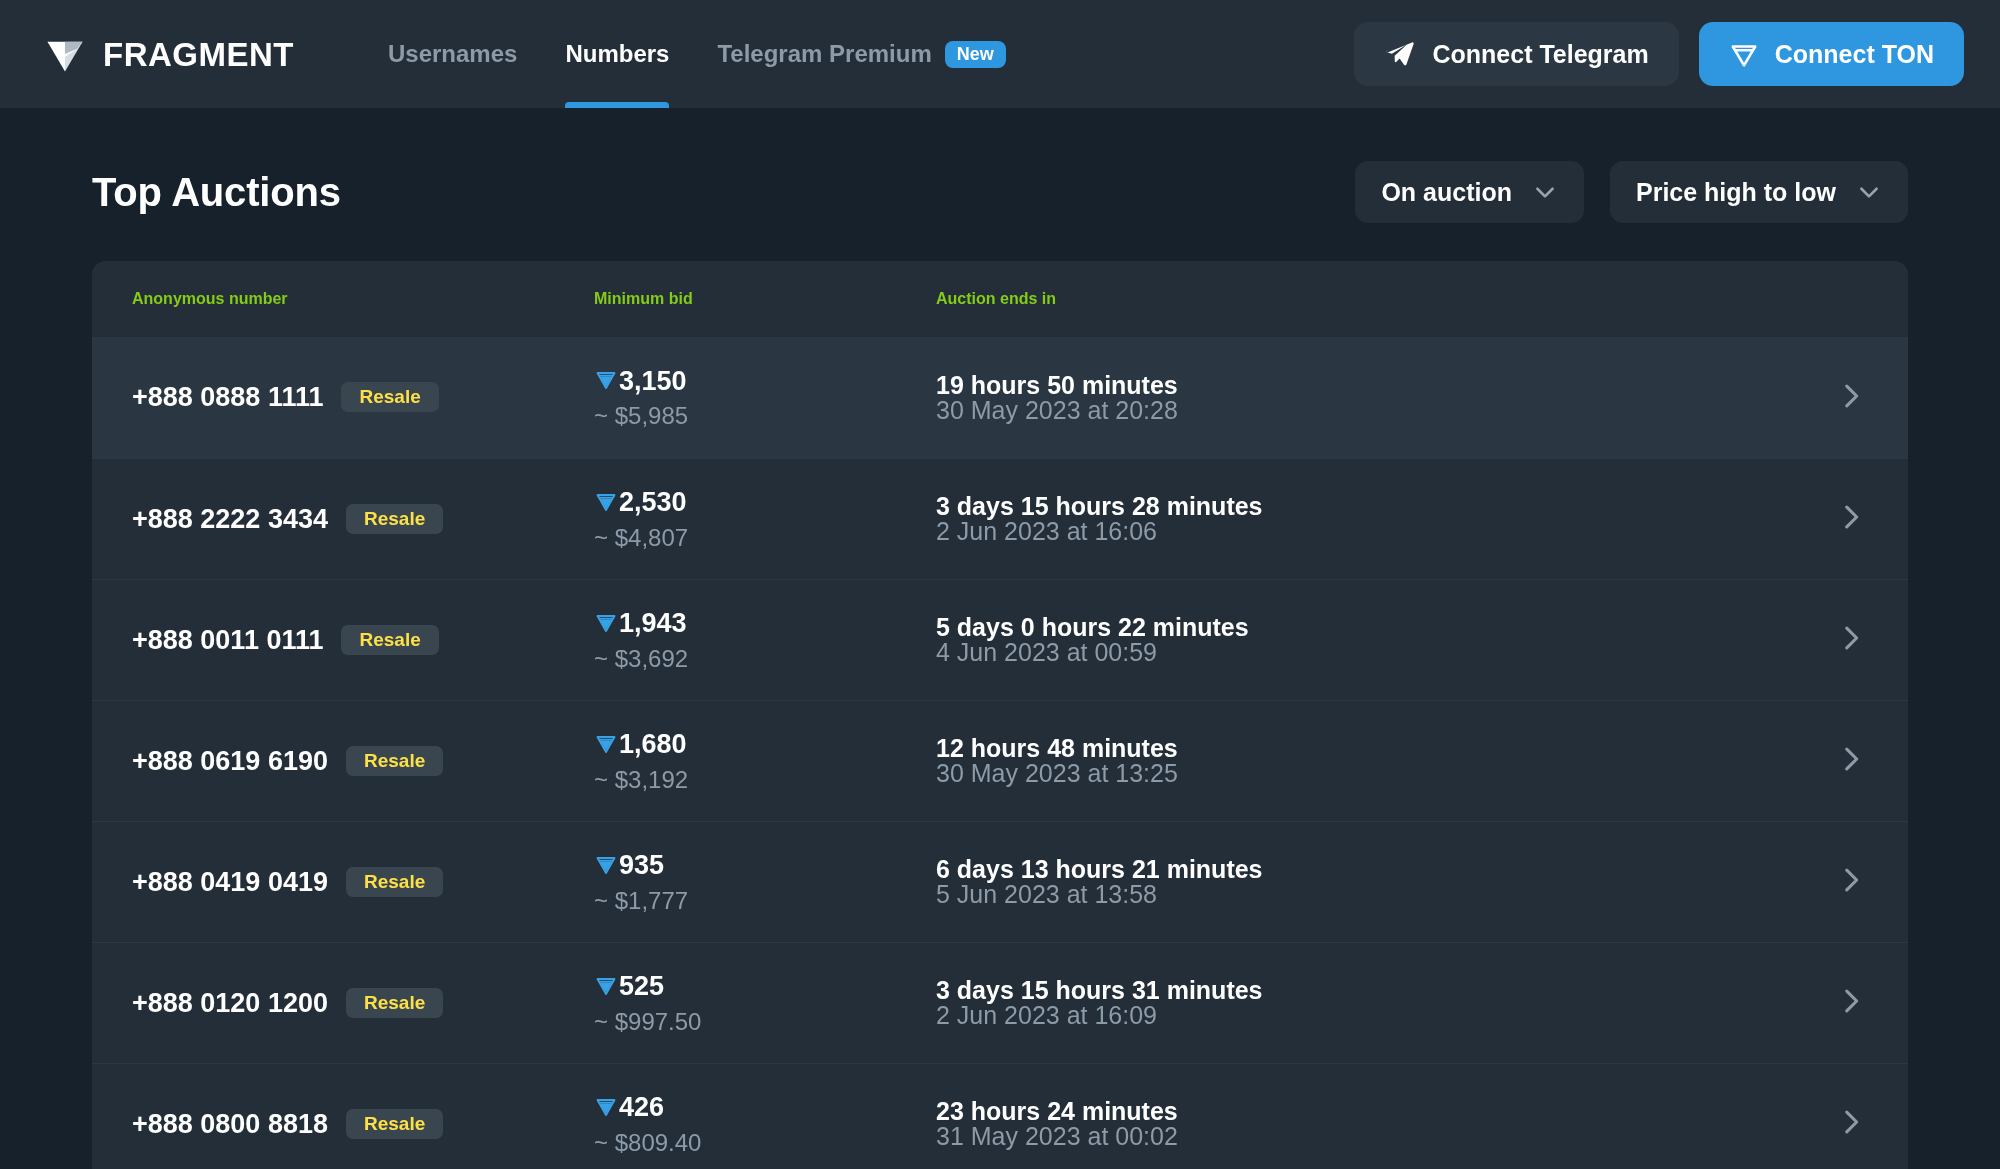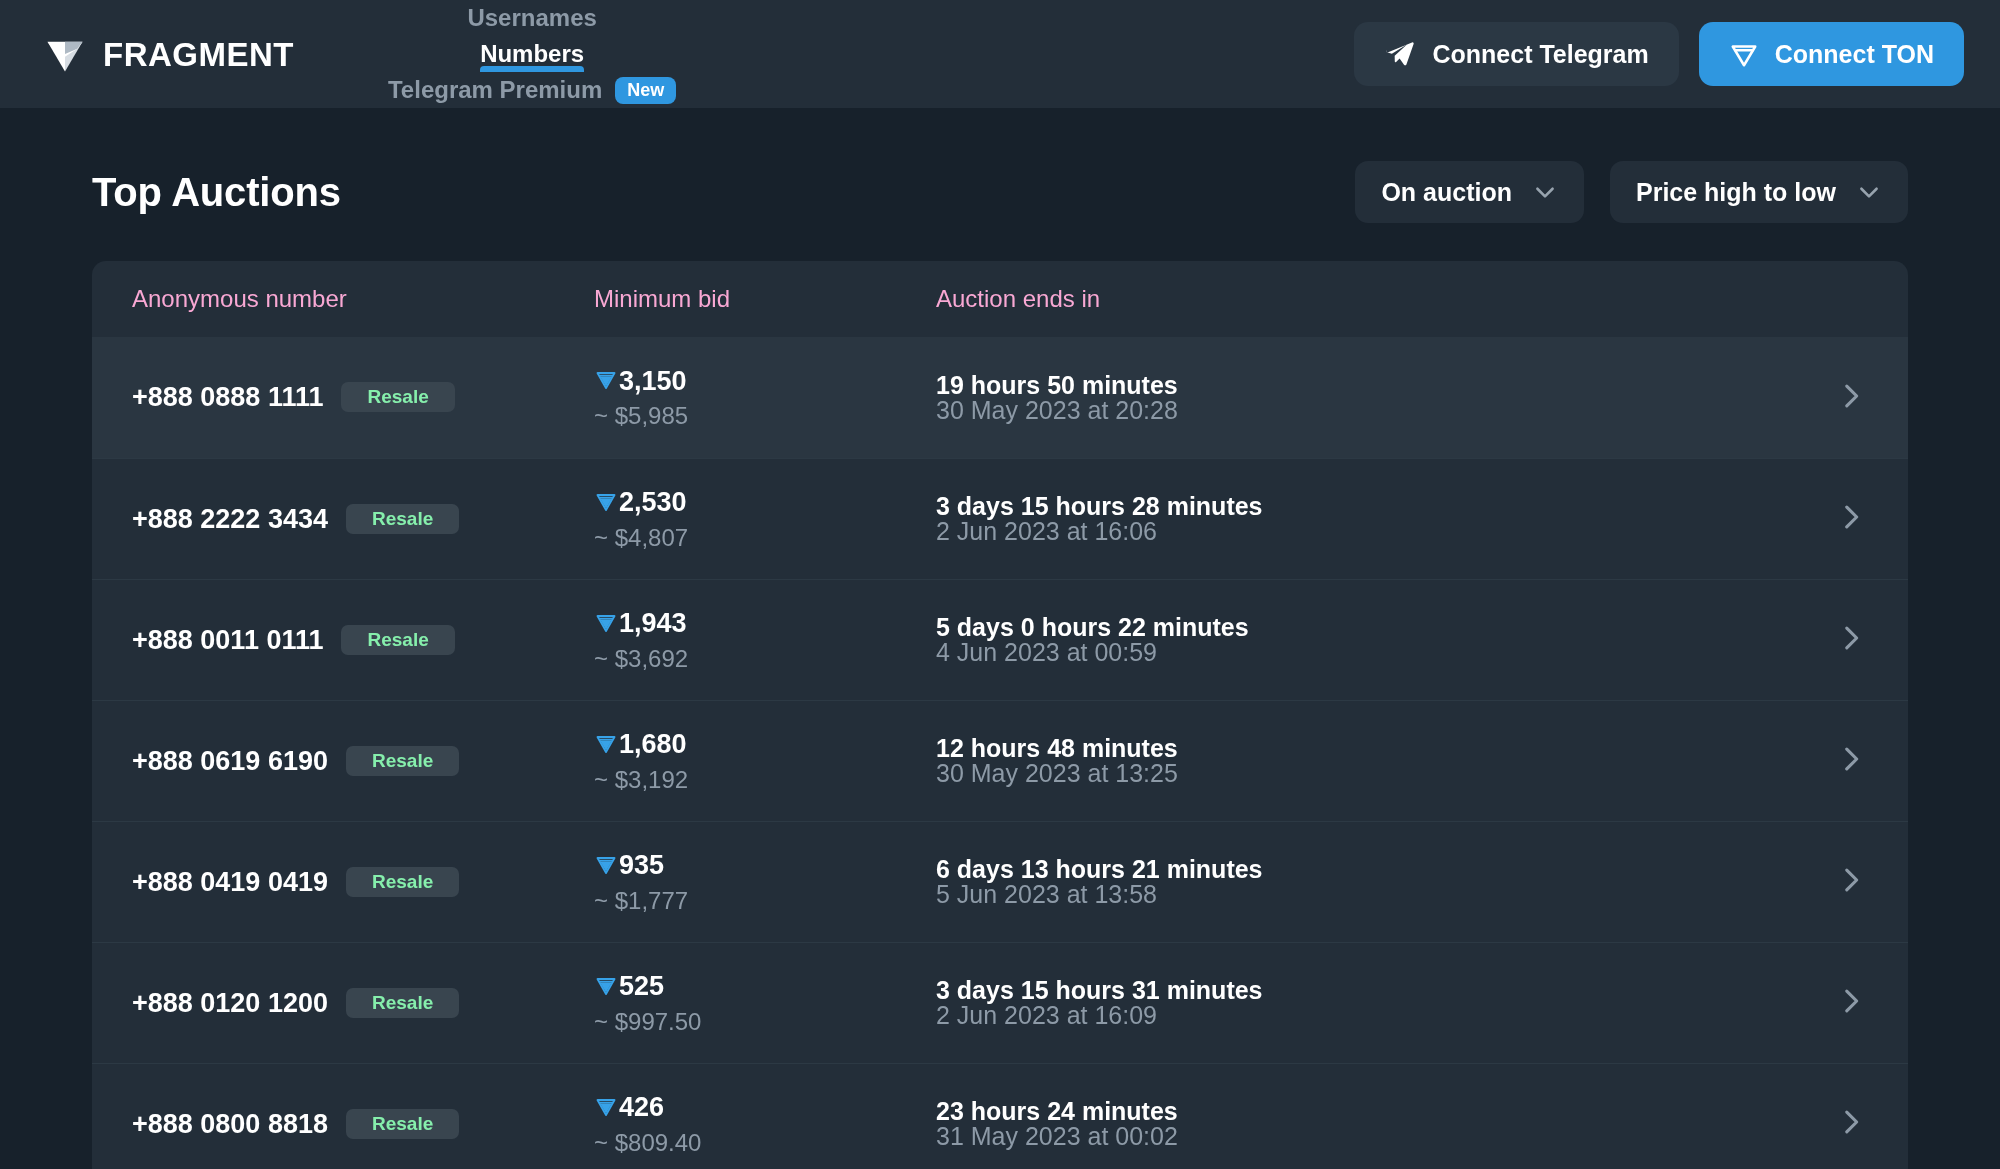--- a/index.html
+++ b/index.html
@@ -44,21 +44,20 @@
     letter-spacing: 0.5px;
     line-height: 1;
     white-space: nowrap;
   }
 
   .nav {
     display: flex;
     align-items: center;
     height: 108px;
     gap: 0;
-    flex-direction: column;
   }
 
   .nav-item {
     position: relative;
     height: 108px;
     display: flex;
     align-items: center;
     gap: 13px;
     padding: 0 24px;
     color: #8d9aa7;
@@ -169,23 +168,23 @@
   }
 
   .thead {
     display: flex;
     align-items: center;
     height: 76px;
     padding: 0 40px;
   }
 
   .thead .th {
-    color: #f9a8d4;
-    font-size: 24px;
-    font-weight: 400;
+    color: #84cc16;
+    font-size: 16px;
+    font-weight: 700;
   }
 
   .col-number { width: 462px; flex: none; }
   .col-bid    { width: 342px; flex: none; }
   .col-ends   { flex: 1; }
   .col-arrow  { width: 60px; flex: none; }
 
   .row {
     display: flex;
     align-items: center;
@@ -203,24 +202,24 @@
 
   .num-text {
     color: #ffffff;
     font-size: 27px;
     font-weight: 700;
     white-space: nowrap;
   }
 
   .pill-resale {
     background: #39454f;
-    color: #86efac;
+    color: #fde047;
     font-size: 19px;
     font-weight: 700;
-    padding: 5px 26px 6px;
+    padding: 5px 18px 6px;
     border-radius: 7px;
     line-height: 1;
   }
 
   .bid-top {
     display: flex;
     align-items: center;
     gap: 1px;
   }
 

